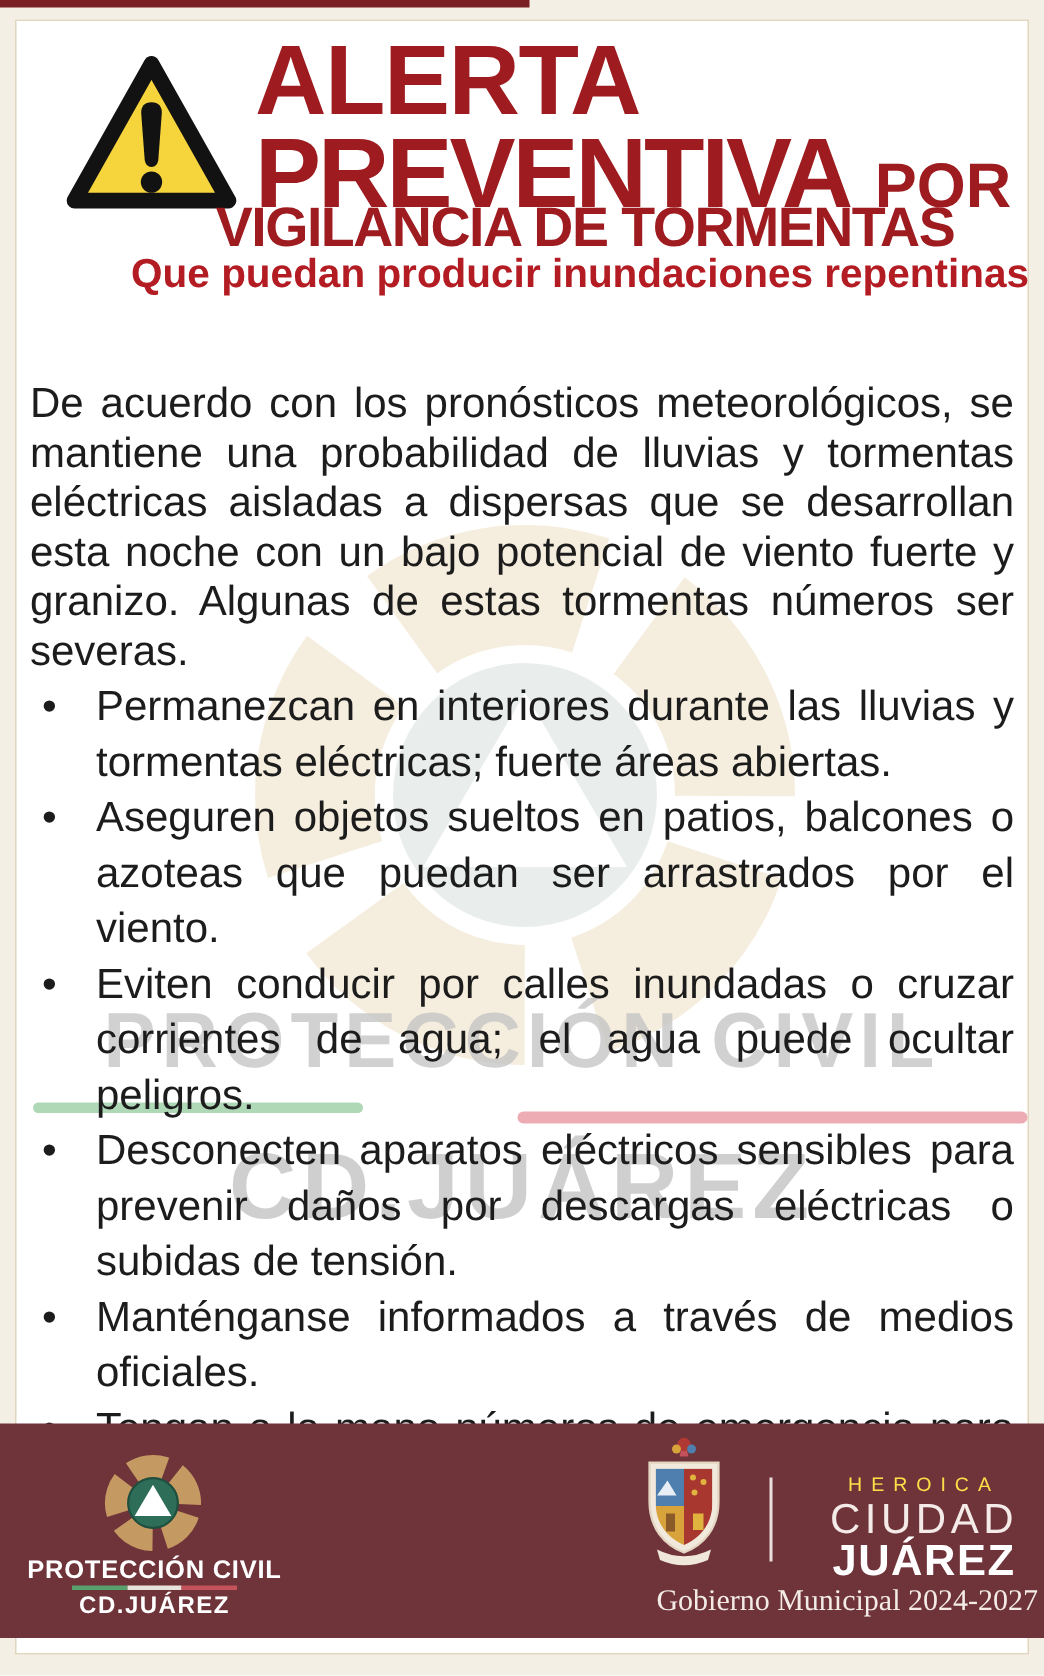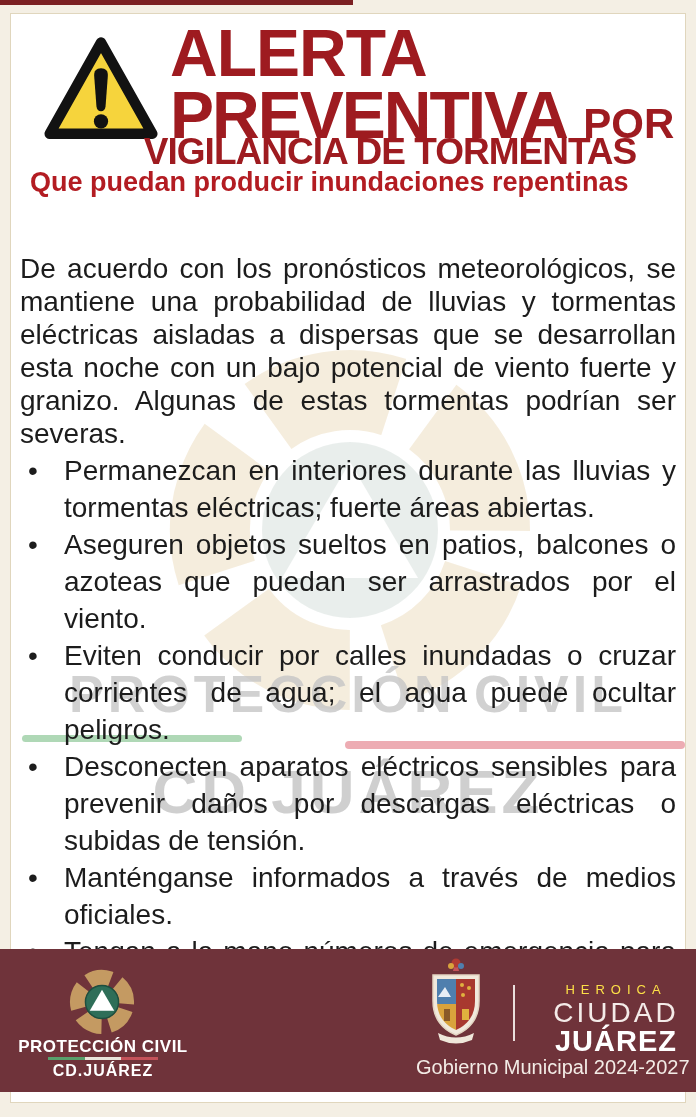--- a/index.html
+++ b/index.html
@@ -51,21 +51,21 @@
   .title-block{left:170px;top:22px;line-height:62px;color:var(--title-red);font-weight:800;}
   .title-line1{font-size:66px;letter-spacing:-1px;}
   .title-line2{font-size:66px;letter-spacing:-2px;}
   .title-por{font-size:42px;letter-spacing:0;}
   .title-line3{
     left:96px;right:12px;top:131px;text-align:center;
     font-size:37px;font-weight:800;letter-spacing:-1px;color:var(--title-red);
     white-space:nowrap;
   }
   .subtitle{
-    left:30px;right:10px;top:167px;text-align:left;
+    left:30px;right:10px;top:167px;text-align:right;
     font-size:27px;font-weight:700;color:var(--subtitle-red);white-space:nowrap;
   }
   .validity{
     left:14px;right:14px;top:200px;text-align:center;
     font-size:24px;font-weight:700;line-height:26px;color:#000;
     white-space:pre-line;
   }
 
   
   .content{position:absolute;z-index:2;left:20px;right:20px;top:252px;color:var(--text-black);}
@@ -89,22 +89,22 @@
   .pc-green{background:#58a06c;}
   .pc-white{background:#e9e4db;}
   .pc-red{background:#c4525a;}
   .pc-org-2{left:8px;width:190px;top:113px;text-align:center;font-size:16px;font-weight:700;letter-spacing:1px;}
 
   .cj-shield{left:424px;top:8px;width:64px;height:92px;}
   .cj-sep{left:513px;top:36px;width:2px;height:56px;background:#eadfdc;}
   .cj-heroica{left:540px;width:152px;top:33px;text-align:center;font-size:13px;letter-spacing:6px;color:#fde047;}
   .cj-ciudad{left:540px;width:152px;top:48px;text-align:center;font-size:28px;font-weight:400;letter-spacing:3px;color:#f4ebe8;}
   .cj-juarez{left:540px;width:152px;top:76px;text-align:center;font-size:29px;font-weight:800;letter-spacing:1px;color:#ffffff;}
-  .cj-gob{left:416px;width:276px;top:107px;text-align:left;
-    font-family:Liberation Sans, sans-serif;font-size:20px;color:#f3ece6;}
+  .cj-gob{left:416px;width:276px;top:107px;text-align:right;
+    font-family:Liberation Serif, serif;font-size:20px;color:#f3ece6;}
 </style>
 </head>
 <body>
 
 <div class="stage">
 
   <div class="top-strip"></div>
 
   <div class="card"></div>
 
@@ -130,21 +130,21 @@
     <div class="title-line1">ALERTA</div>
     <div class="title-line2"><span>PREVENTIVA</span>&nbsp;<span class="title-por">POR</span></div>
   </div>
 
   <div class="hdr title-line3">VIGILANCIA DE TORMENTAS</div>
 
   <div class="hdr subtitle">Que puedan producir inundaciones repentinas</div>
 
 
   <div class="content">
-    <p class="intro">De acuerdo con los pronósticos meteorológicos, se mantiene una probabilidad de lluvias y tormentas eléctricas aisladas a dispersas que se desarrollan esta noche con un bajo potencial de viento fuerte y granizo. Algunas de estas tormentas podrían ser severas.</p>
+    <p class="intro">De acuerdo con los pronósticos meteorológicos, se mantiene una probabilidad de lluvias y tormentas eléctricas aisladas a dispersas que se desarrollan esta noche con un bajo potencial de viento fuerte y granizo. Algunas de estas tormentas números ser severas.</p>
 
 
     <ul class="rec-list">
       <li>
         <span class="bullet">•</span>
         <span class="li-text">Permanezcan en interiores durante las lluvias y tormentas eléctricas; fuerte áreas abiertas.</span>
       </li>
       <li>
         <span class="bullet">•</span>
         <span class="li-text">Aseguren objetos sueltos en patios, balcones o azoteas que puedan ser arrastrados por el viento.</span>

